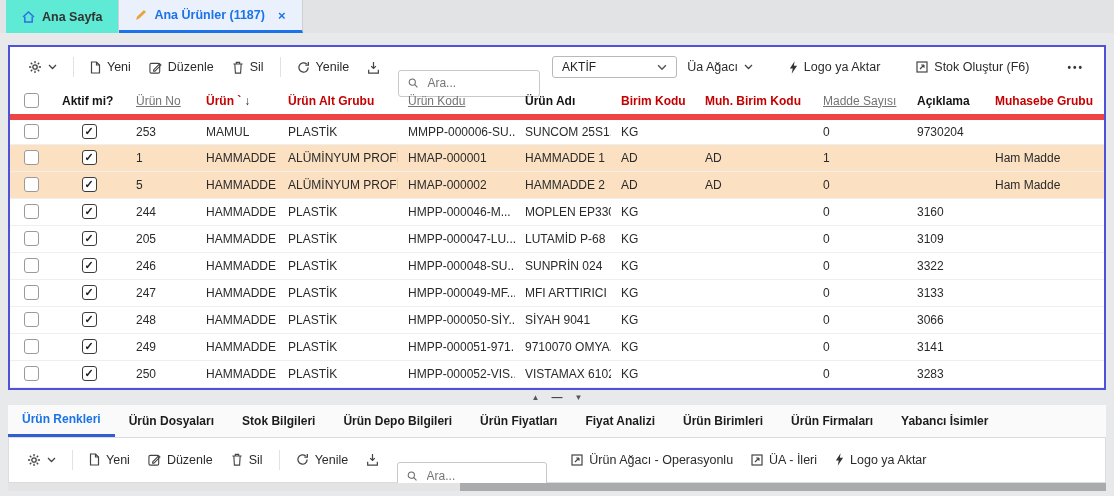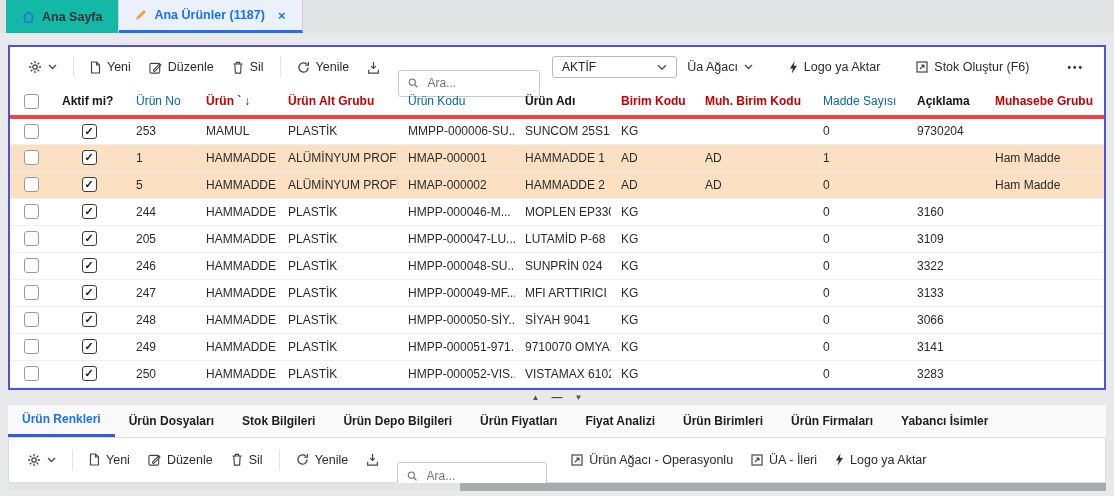--- a/index.html
+++ b/index.html
@@ -9,21 +9,21 @@
     --selection:#fbe1c2;
   }
   *{box-sizing:border-box;}
   body{
     width:1114px;height:496px;margin:0;overflow:hidden;
     background:#e8e9eb;color:#222;
     font-family:"Liberation Sans",sans-serif;font-size:12px;
   }
   
   .tabbar{height:33px;display:flex;align-items:stretch;background:#e2e3e5;padding-left:6px;}
-  .tab{display:flex;align-items:center;gap:7px;padding:0 16px;background:#14b8a6;
+  .tab{display:flex;align-items:center;gap:7px;padding:0 16px;background:#5eead4;
        border-right:1px solid #cfcfcf;font-weight:700;font-size:12.5px;color:#333;cursor:pointer;}
   .tab.active{background:#eaf1fc;color:var(--accent);border-bottom:3px solid var(--accent);}
   .tab .close{color:var(--accent);font-weight:700;margin-left:6px;font-size:13px;}
   
   .main-panel{margin:12px 8px 0;border:2px solid var(--panel-border);background:#fff;}
   .toolbar{height:40px;display:flex;align-items:center;padding:0 10px;gap:2px;background:#fff;}
   .tbtn{display:flex;align-items:center;gap:6px;padding:5px 8px;border:none;background:transparent;
         border-radius:3px;color:#2b2b2b;font-size:12.5px;font-family:inherit;cursor:pointer;white-space:nowrap;}
   .tbtn svg{display:block;}
   .sep{width:1px;height:20px;background:#e2e2e2;margin:0 6px;}
@@ -31,22 +31,22 @@
              height:27px;padding:0 9px;width:150px;background:#fff;margin-left:8px;margin-top:32px;}
   .searchbox input{border:none;outline:none;width:100%;background:transparent;color:#333;
                    font-family:"Liberation Sans",sans-serif;font-size:12px;}
   .select{display:flex;align-items:center;justify-content:space-between;border:1px solid #b9b9b9;
           border-radius:3px;height:22px;width:132px;padding:0 9px;margin-left:10px;background:#fff;cursor:pointer;}
   .toolbar-right{margin-left:auto;display:flex;align-items:center;gap:20px;}
   .more{font-weight:700;letter-spacing:2px;font-size:10px;color:#333;padding:5px 10px;}
   
   table{width:100%;border-collapse:collapse;table-layout:fixed;}
   thead th{height:30px;text-align:left;padding:0 6px 0 10px;font-size:12px;font-weight:700;
-           border-bottom:4px solid #ef4444;background:#fff;white-space:nowrap;overflow:hidden;}
-  th.gray{color:#0369a1;font-weight:400;}
+           border-bottom:6px solid #ef4444;background:#fff;white-space:nowrap;overflow:hidden;}
+  th.gray{color:#737373;font-weight:400;text-decoration:underline;}
   th.red{color:var(--header-red);}
   th.dark{color:#141414;}
   th .sort{color:#333;margin-left:3px;font-weight:700;}
   tbody td{height:27px;padding:0 6px 0 10px;border-bottom:1px solid #efefef;
            font-size:12px;color:#2a2a2a;white-space:nowrap;overflow:hidden;background:#fff;}
   tr.selected td{background:var(--selection);}
   td.c,th.c{text-align:center;padding:0;}
   .cb{width:15px;height:15px;border:1px solid #9a9a9a;border-radius:3px;display:inline-flex;
       align-items:center;justify-content:center;background:#fff;vertical-align:middle;cursor:pointer;}
   .cb.dark{border:1.5px solid #4a4a4a;}

